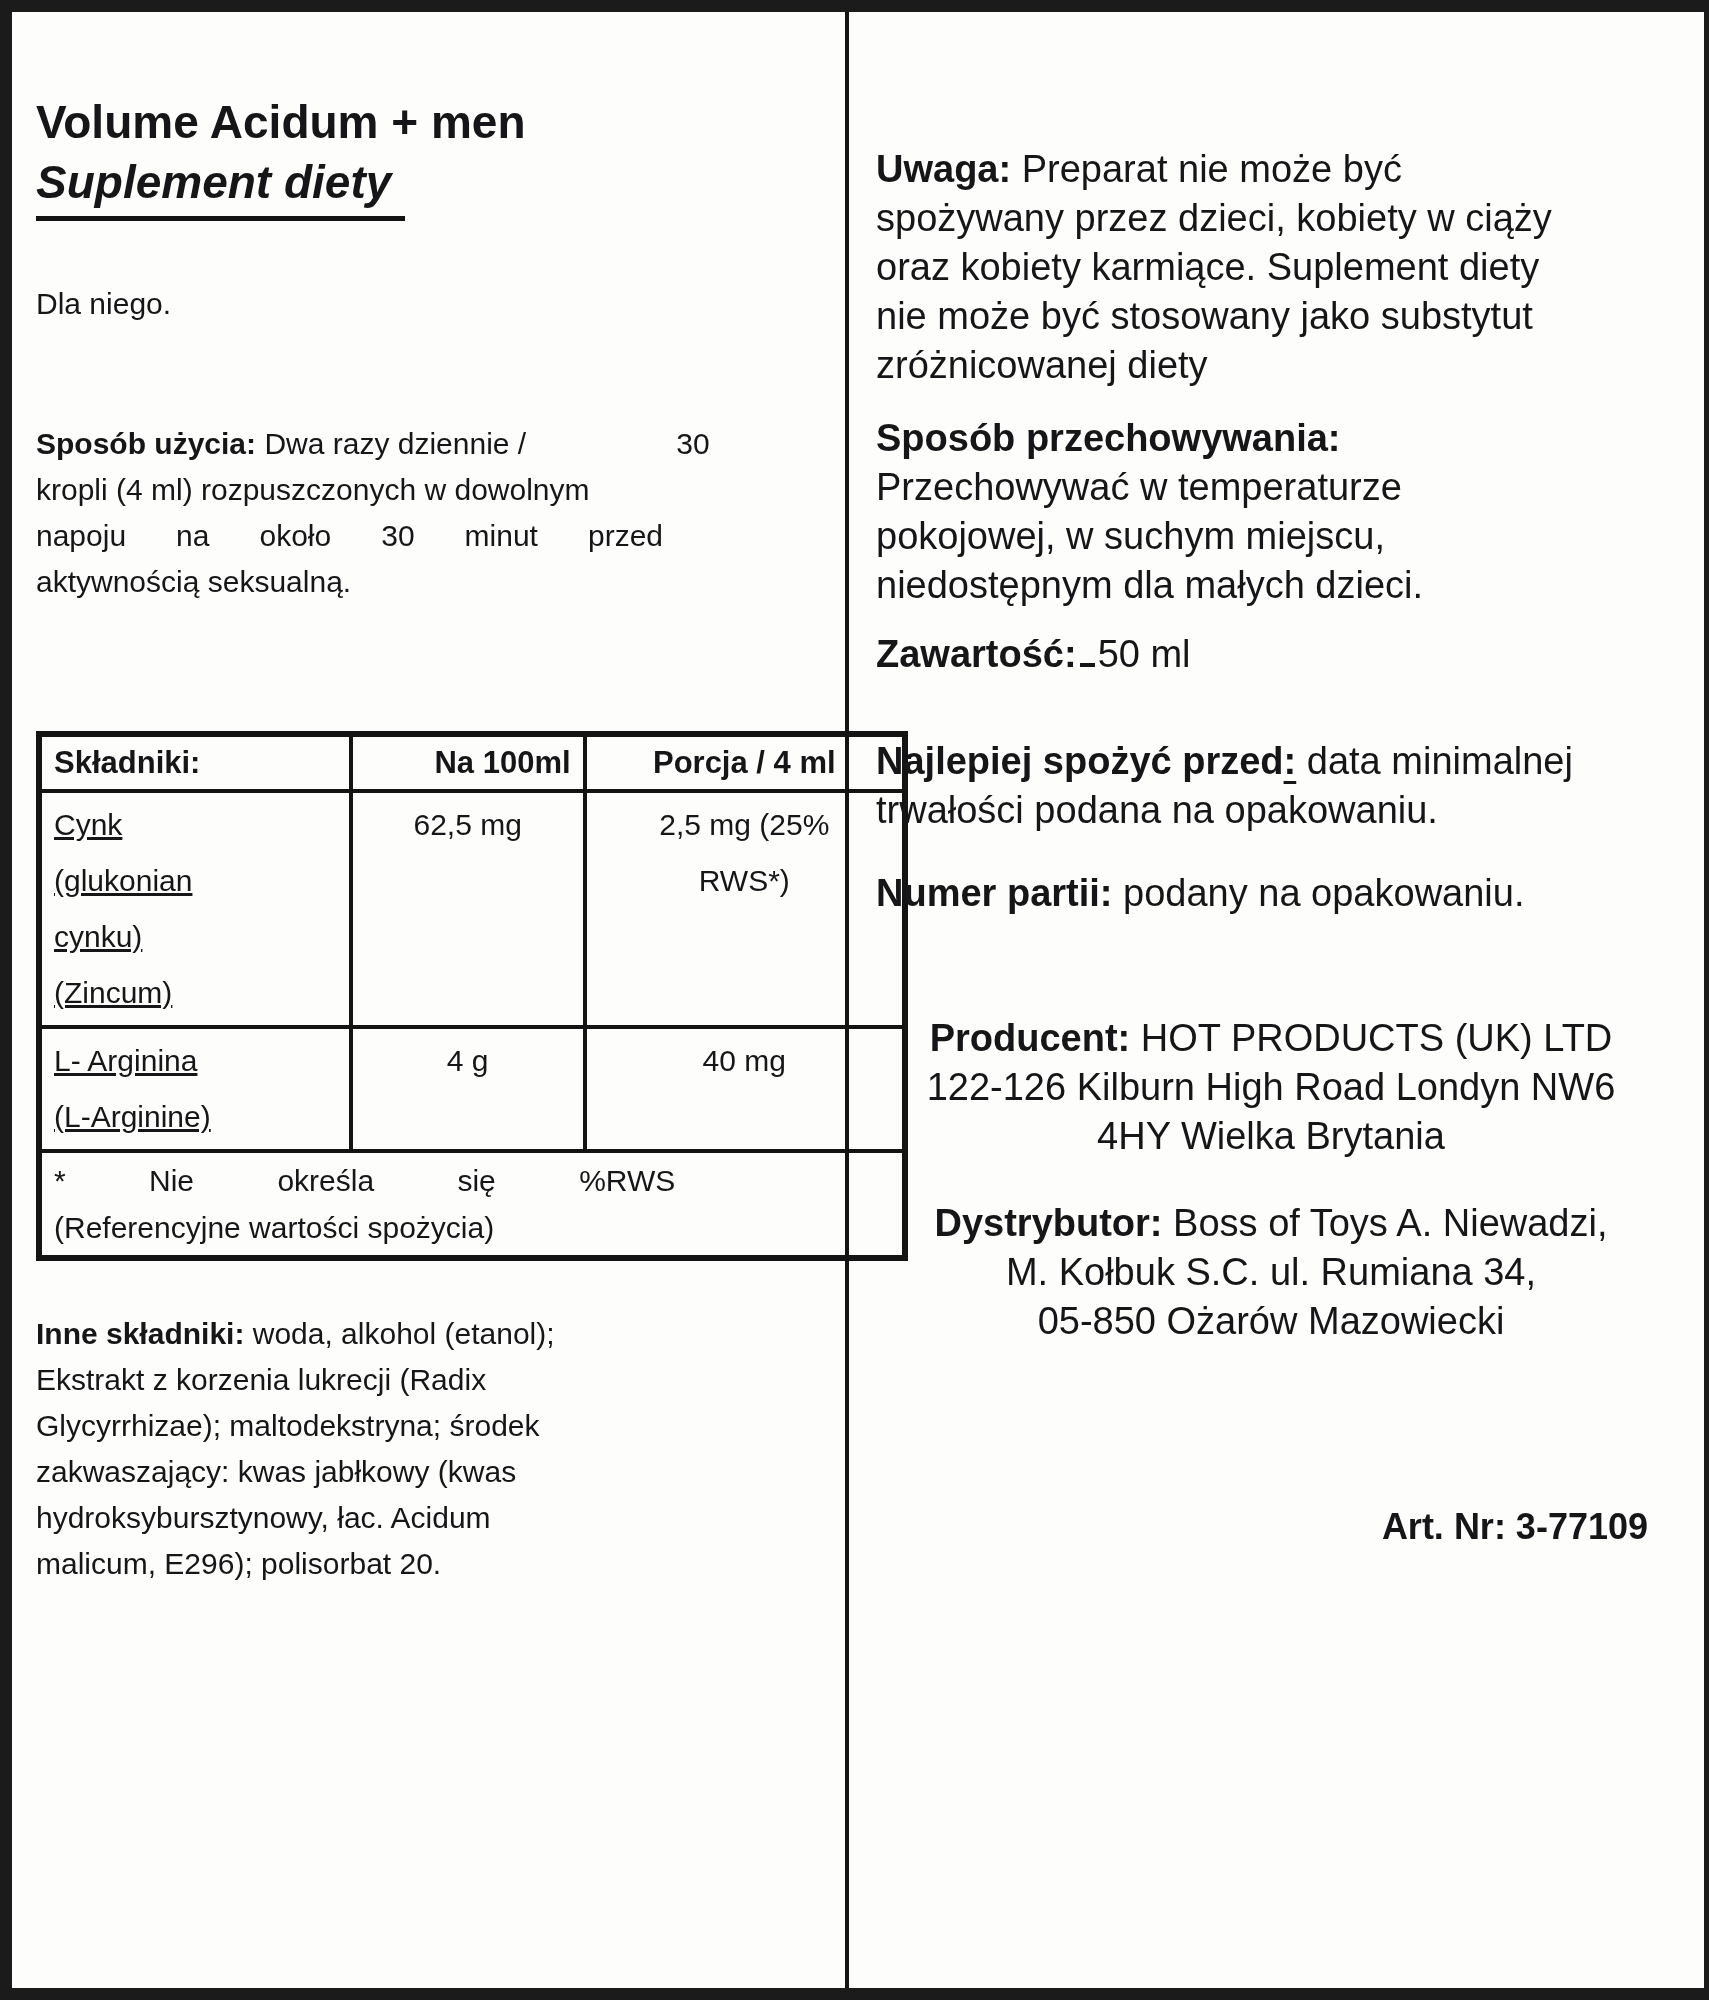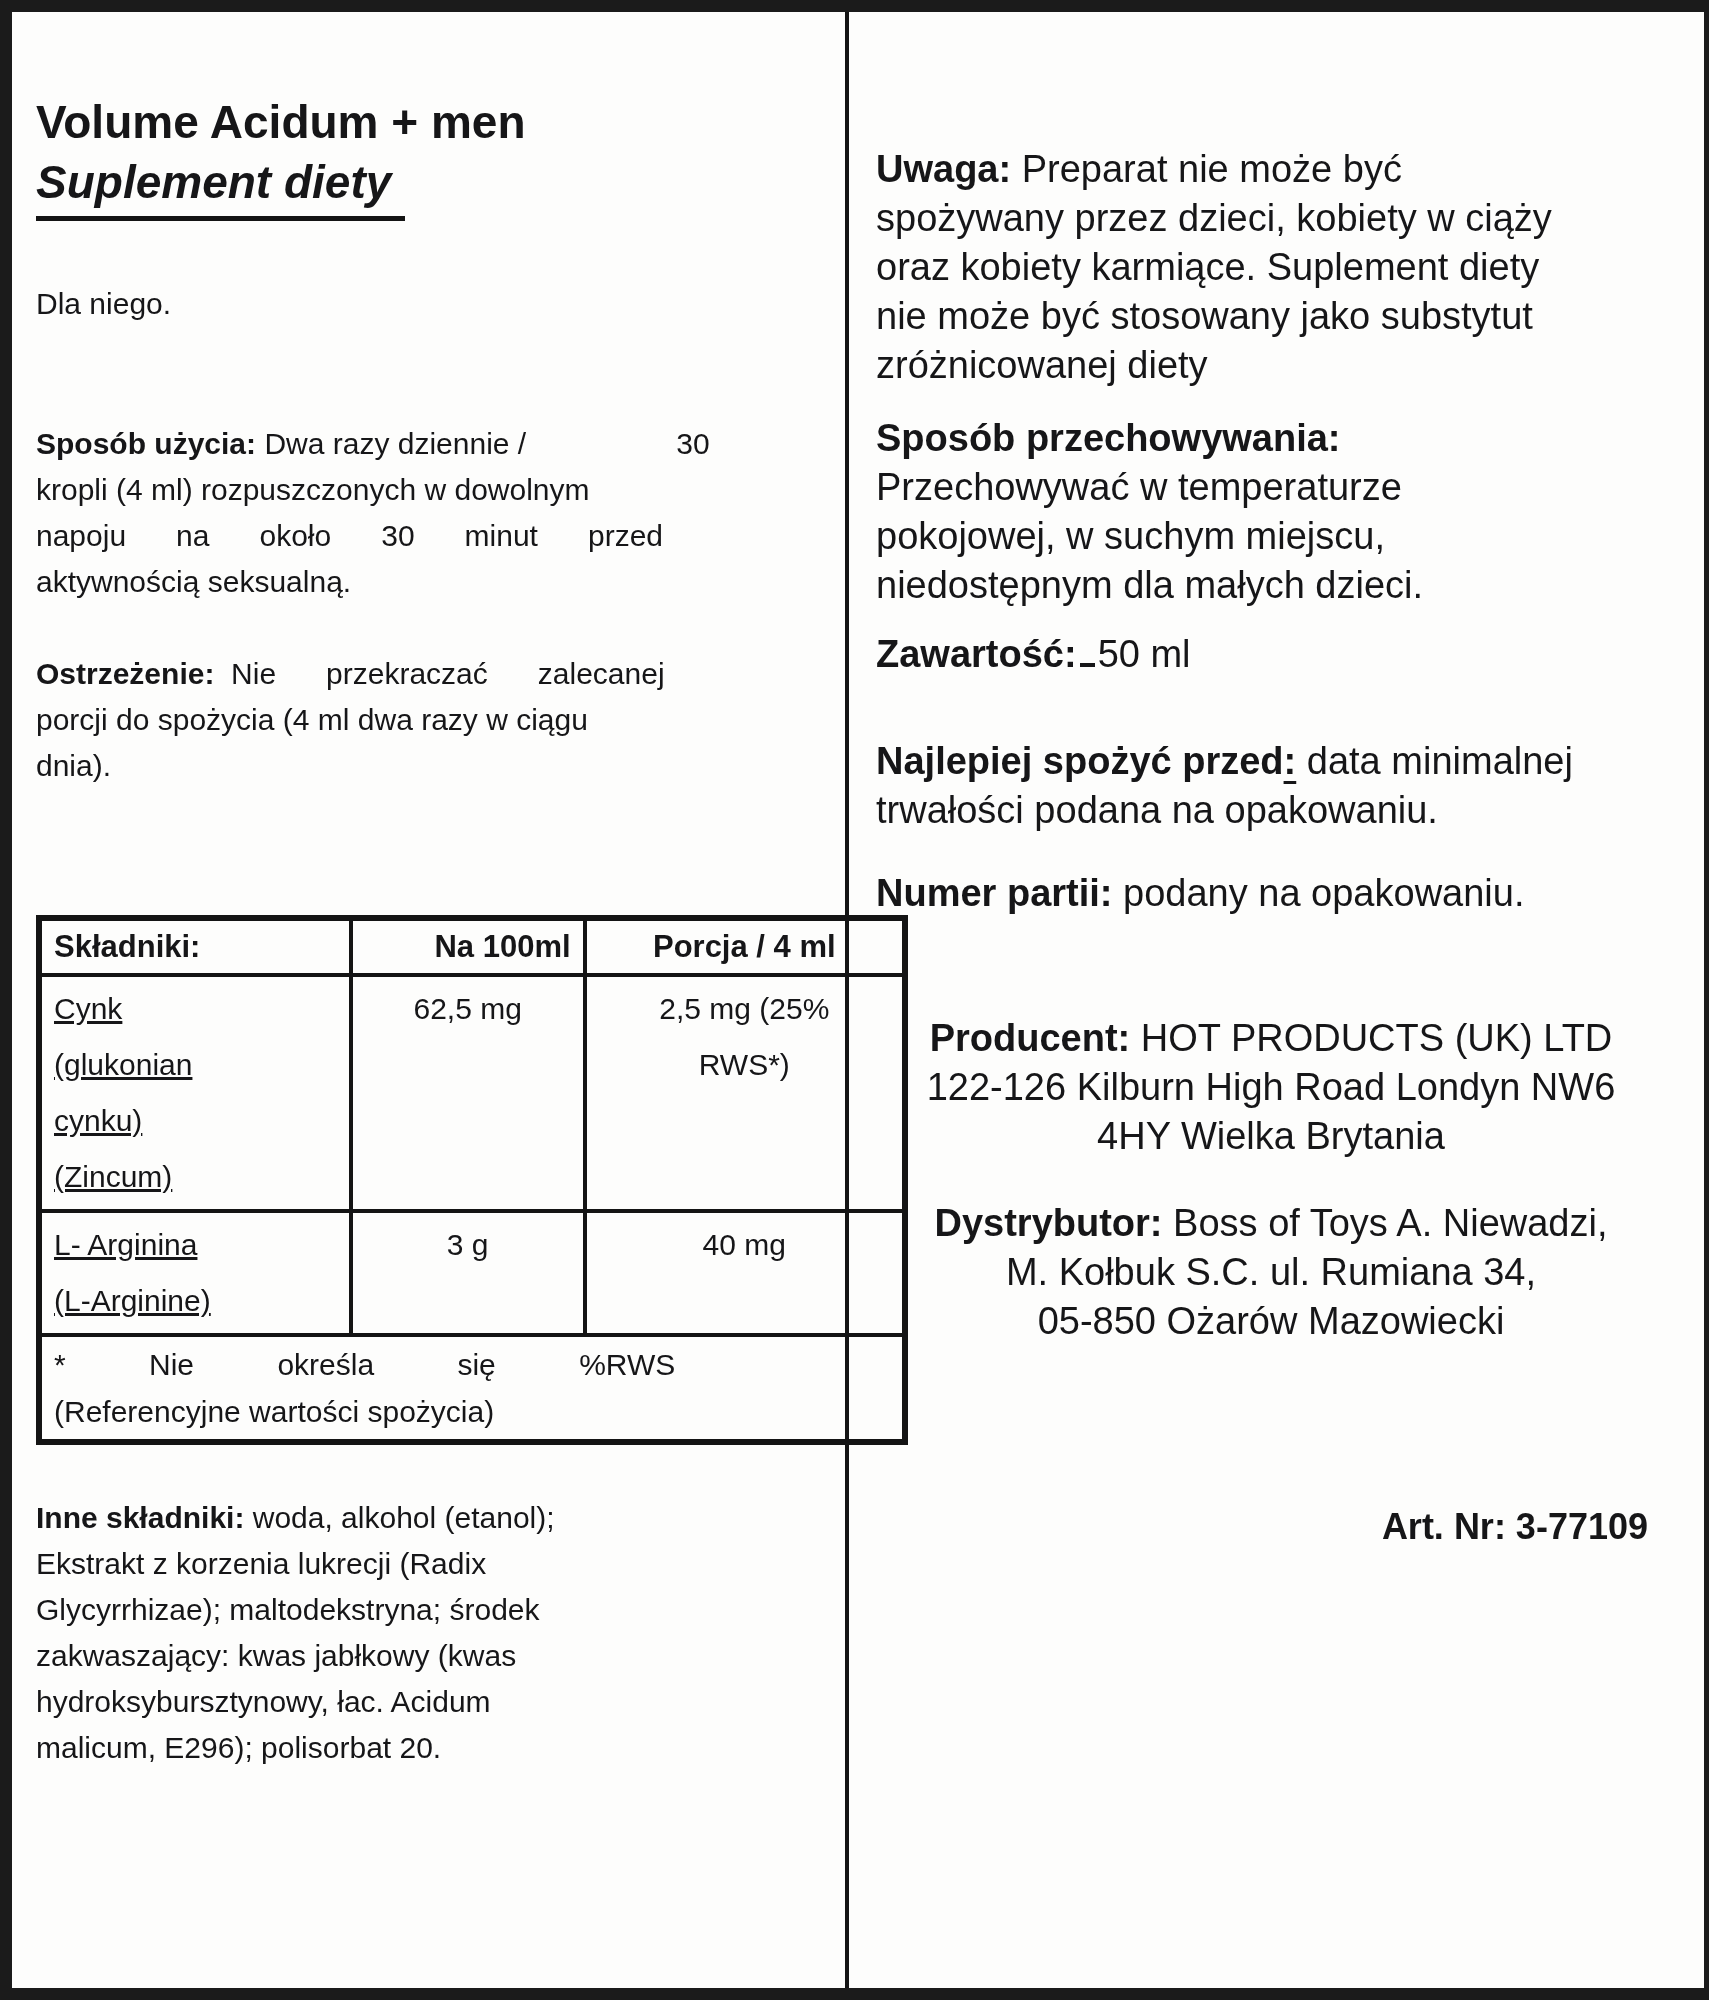--- a/index.html
+++ b/index.html
@@ -86,46 +86,41 @@
 
     <div class="tagline">Dla niego.</div>
 
     <div class="para-usage">
       <b>Sposób użycia:</b><span class="pre"> Dwa razy dziennie /                  30
 kropli (4 ml) rozpuszczonych w dowolnym
 napoju      na      około      30      minut      przed
 aktywnością seksualną.</span>
     </div>
 
-    <div class="para-warning">
-      <b>Ostrzeżenie:</b><span class="pre">  Nie      przekraczać      zalecanej
-porcji do spożycia (4 ml dwa razy w ciągu
-dnia).</span>
-    </div>
 
     <table class="ingredients">
       <tbody>
           <tr>
         <th class="th-name">Składniki:</th>
         <th class="th-100">Na 100ml</th>
         <th class="th-portion">Porcja / 4 ml</th>
       </tr>
       <tr>
         <td class="td-name pre">Cynk
 (glukonian
 cynku)
 (Zincum)</td>
         <td class="td-val pre">62,5 mg</td>
         <td class="td-val pre">2,5 mg (25%
 RWS*)</td>
       </tr>
       <tr>
         <td class="td-name pre">L- Arginina
 (L-Arginine)</td>
-        <td class="td-val pre">3 g</td>
+        <td class="td-val pre">4 g</td>
         <td class="td-val pre">40 mg</td>
       </tr>
       <tr>
         <td class="td-foot pre" colspan="3">*          Nie          określa          się          %RWS
 (Referencyjne wartości spożycia)</td>
       </tr>
     </tbody>
       </table>
 
     <div class="para-other">

